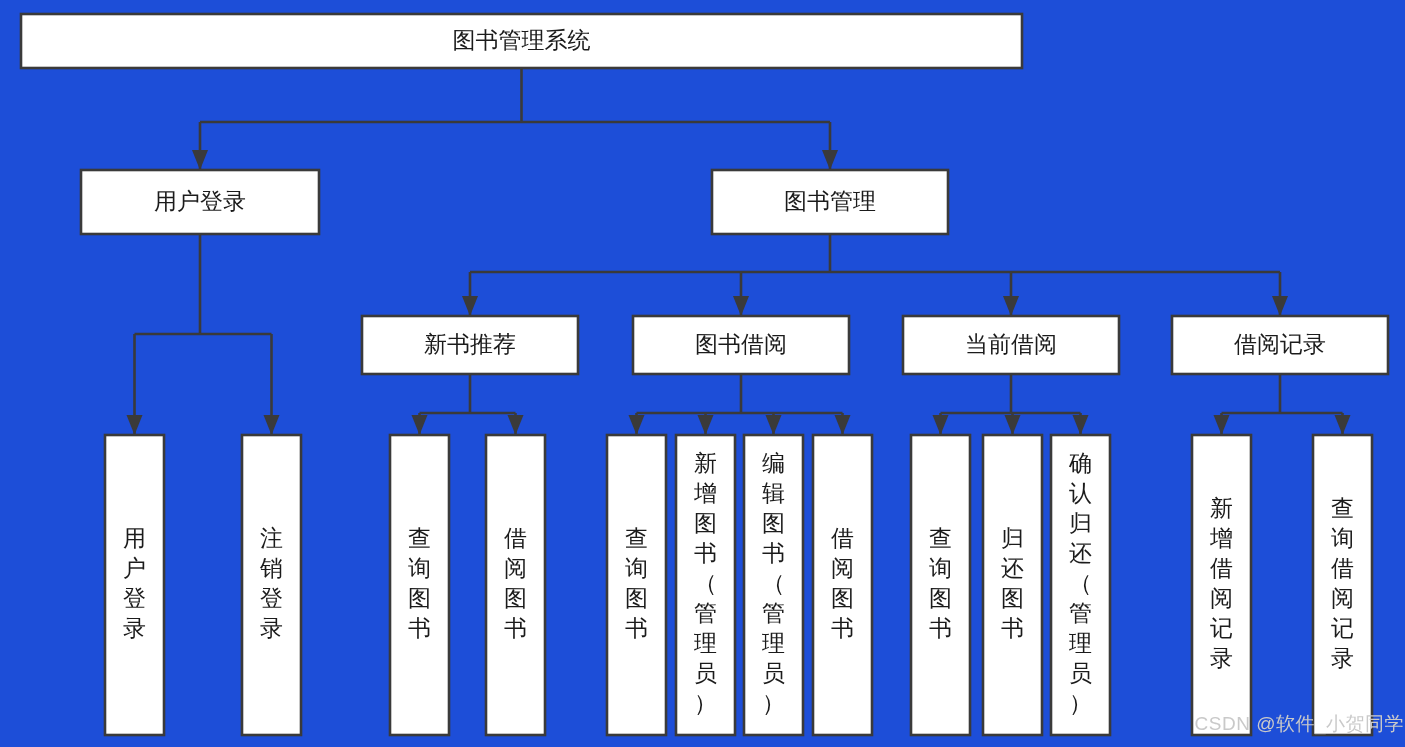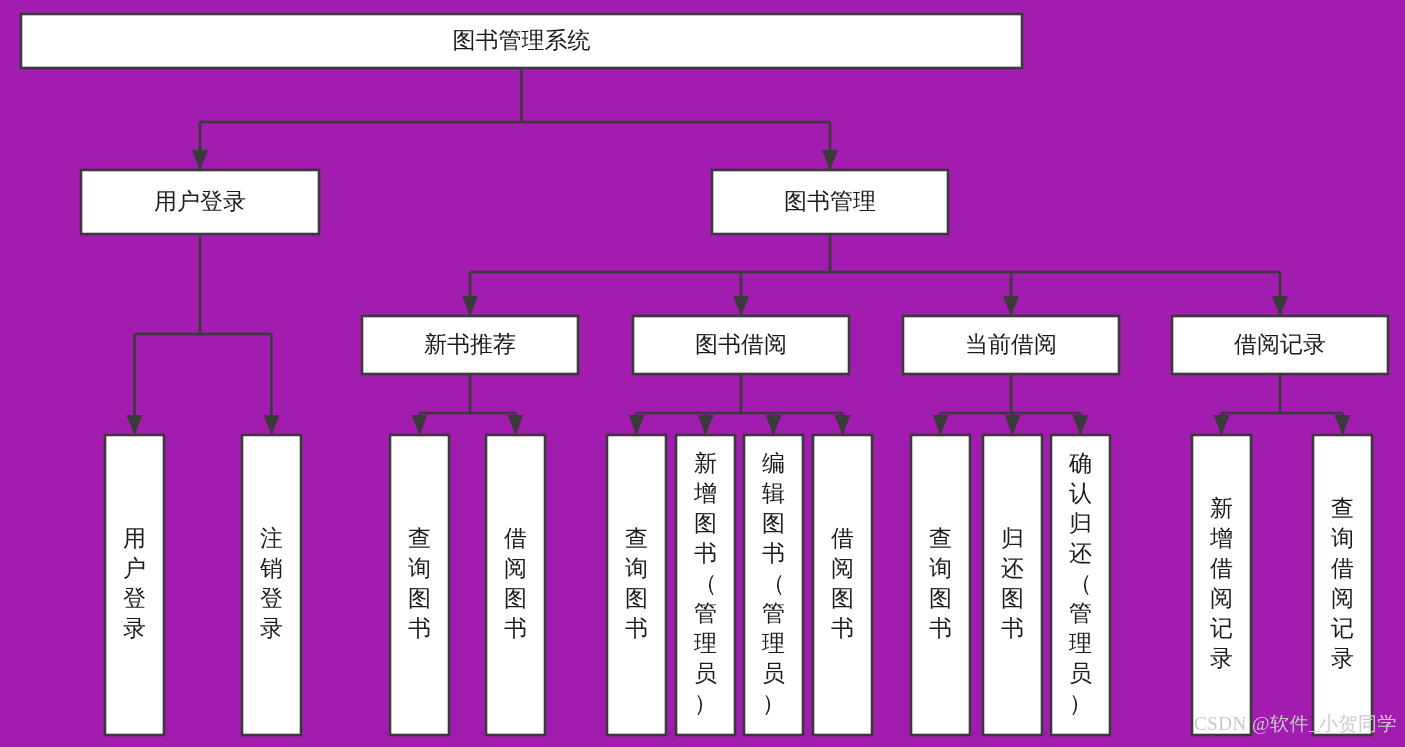--- a/index.html
+++ b/index.html
@@ -8,21 +8,21 @@
     padding: 0;
     background: #ffffff;
   }
   body {
     font-family: "Liberation Sans", "DejaVu Sans", sans-serif;
   }
   #diagram-root {
     position: relative;
     width: 1405px;
     height: 747px;
-    background: #a21caf;
+    background: #1d4ed8;
     overflow: hidden;
   }
   #diagram-svg {
     position: absolute;
     left: 0;
     top: 0;
     width: 1405px;
     height: 747px;
   }
   .node-box {
@@ -49,23 +49,23 @@
   }
   .node-label-v {
     font-family: "Liberation Sans", "DejaVu Sans", sans-serif;
     font-size: 23px;
     fill: #1b1b1b;
     text-anchor: middle;
     dominant-baseline: middle;
   }
   .watermark-text {
     position: absolute;
-    right: 8px;
+    right: 1px;
     bottom: 10px;
-    font-family: Liberation Serif, serif;
+    font-family: Liberation Sans, sans-serif;
     font-size: 19px;
     color: #c9c9c9;
     letter-spacing: 0.5px;
     white-space: nowrap;
     user-select: none;
   }
 </style>
 </head>
 <body>
 

